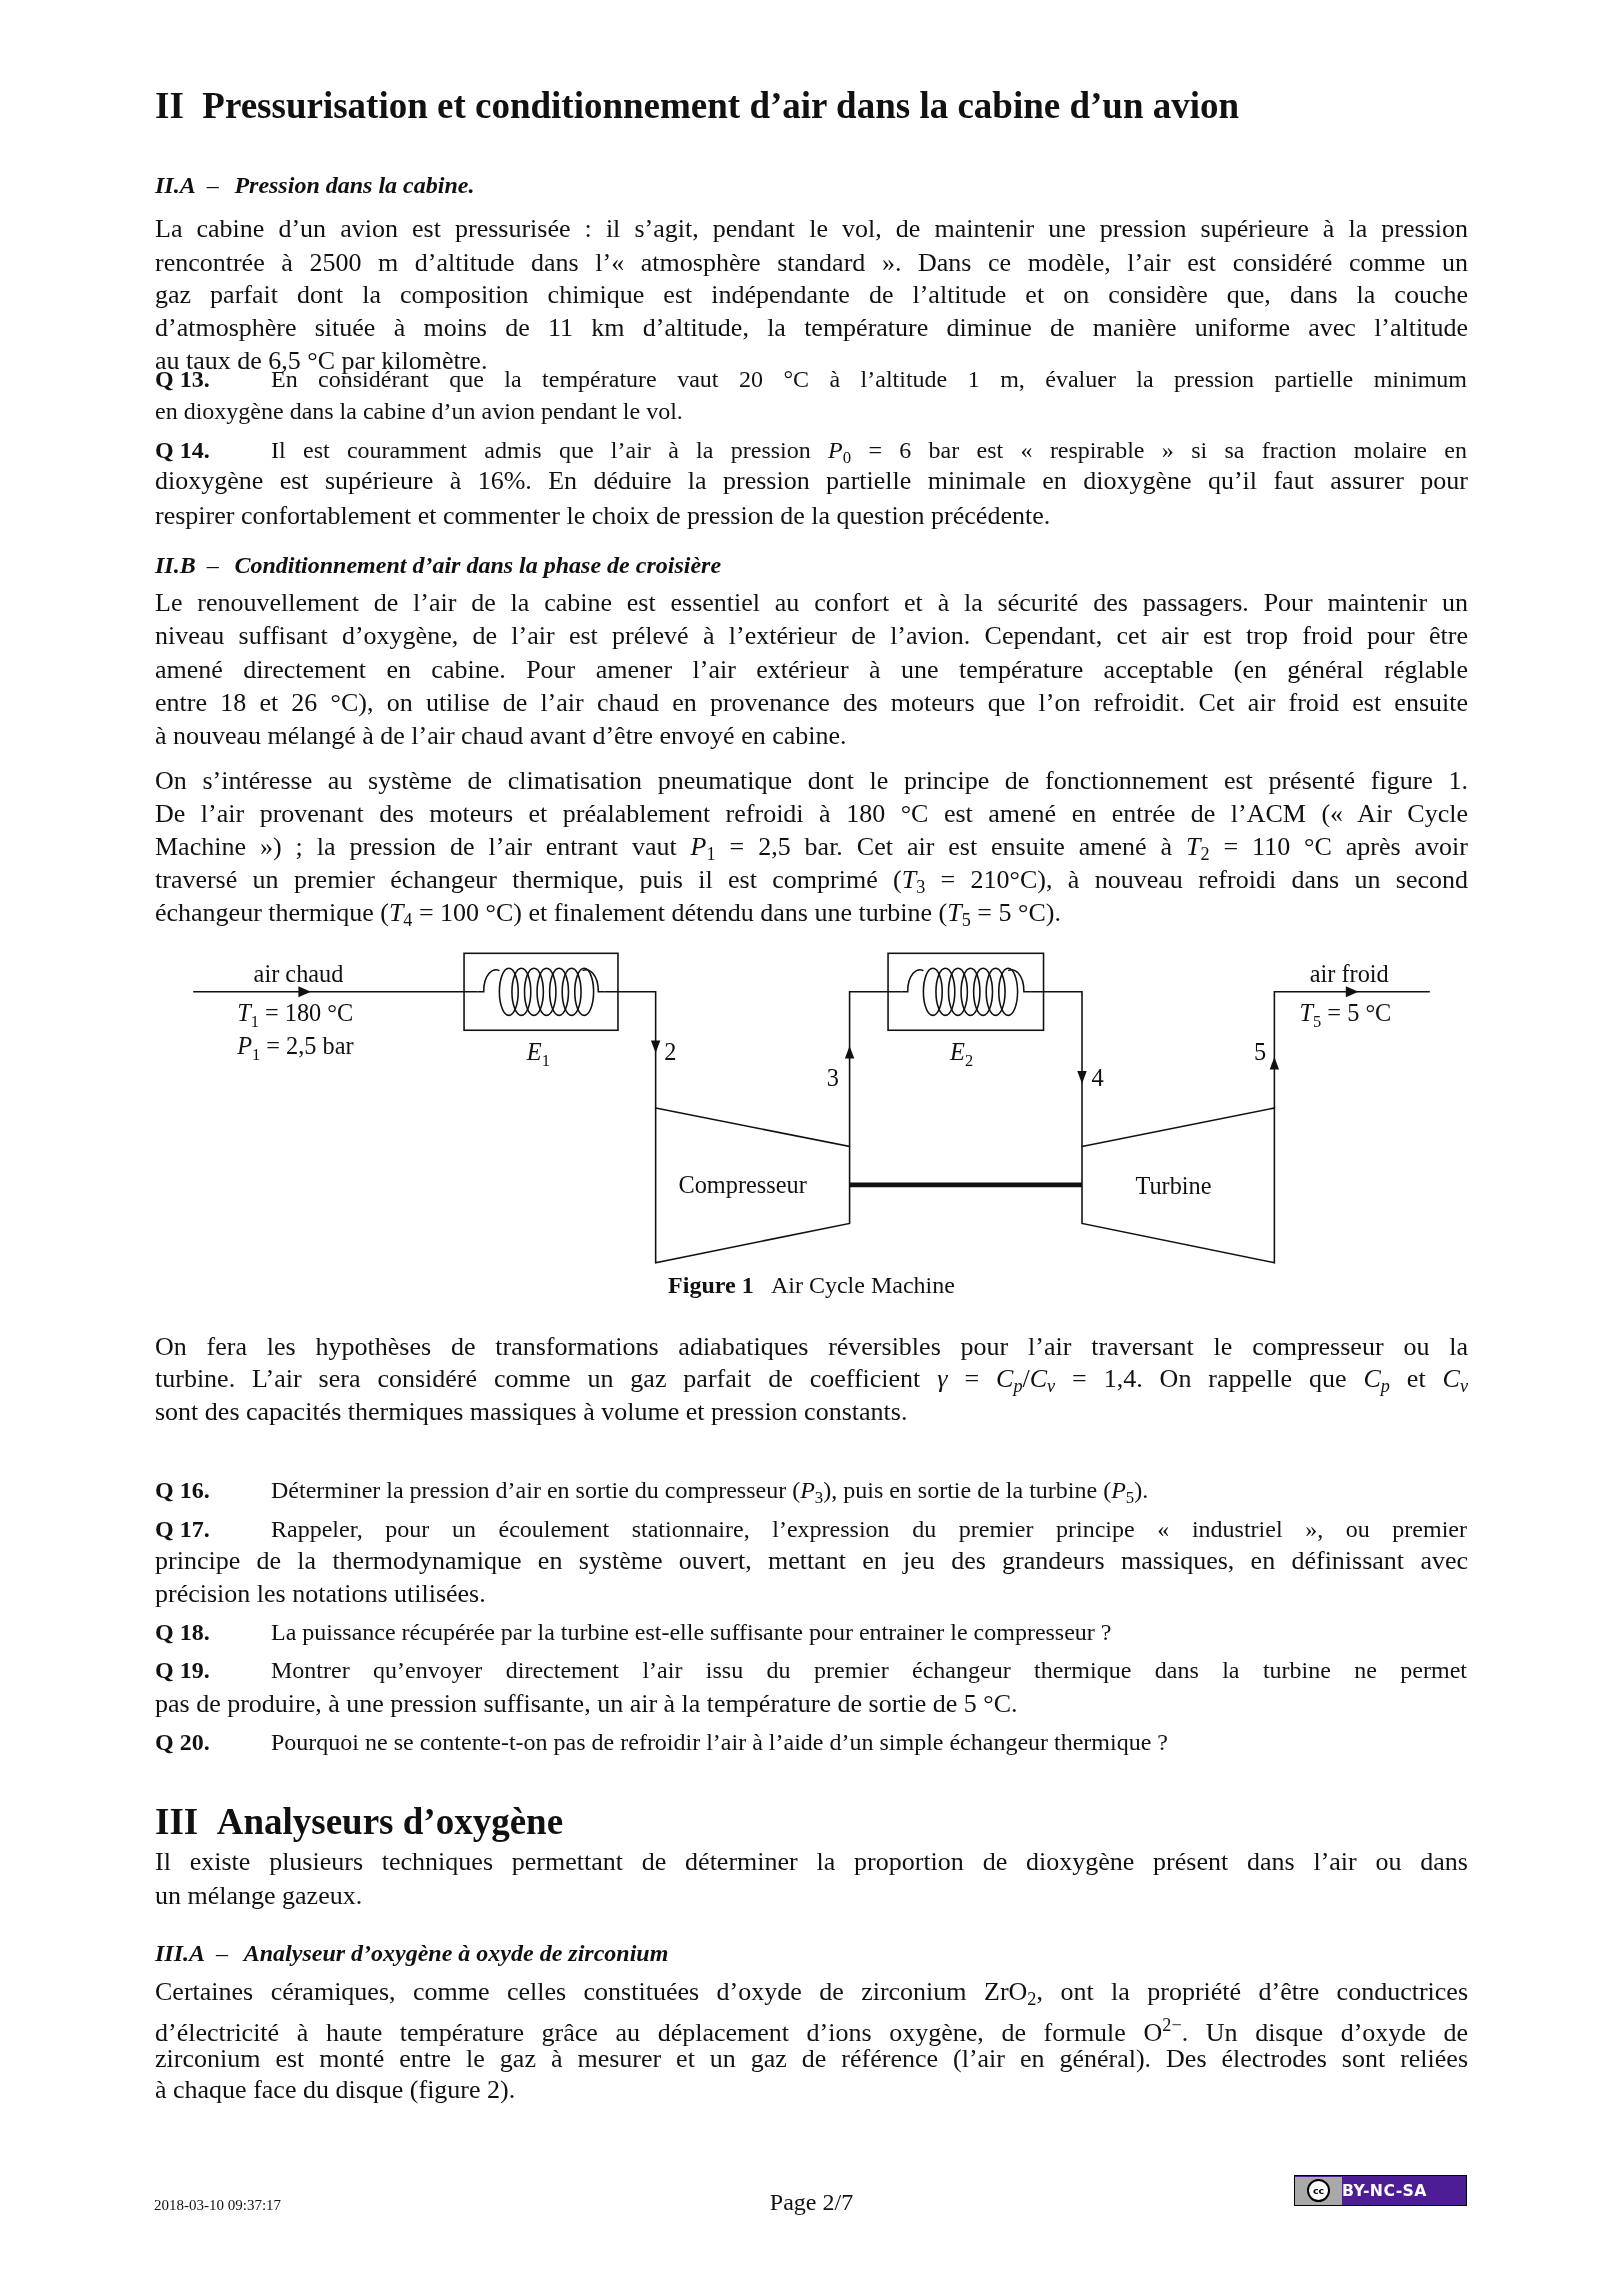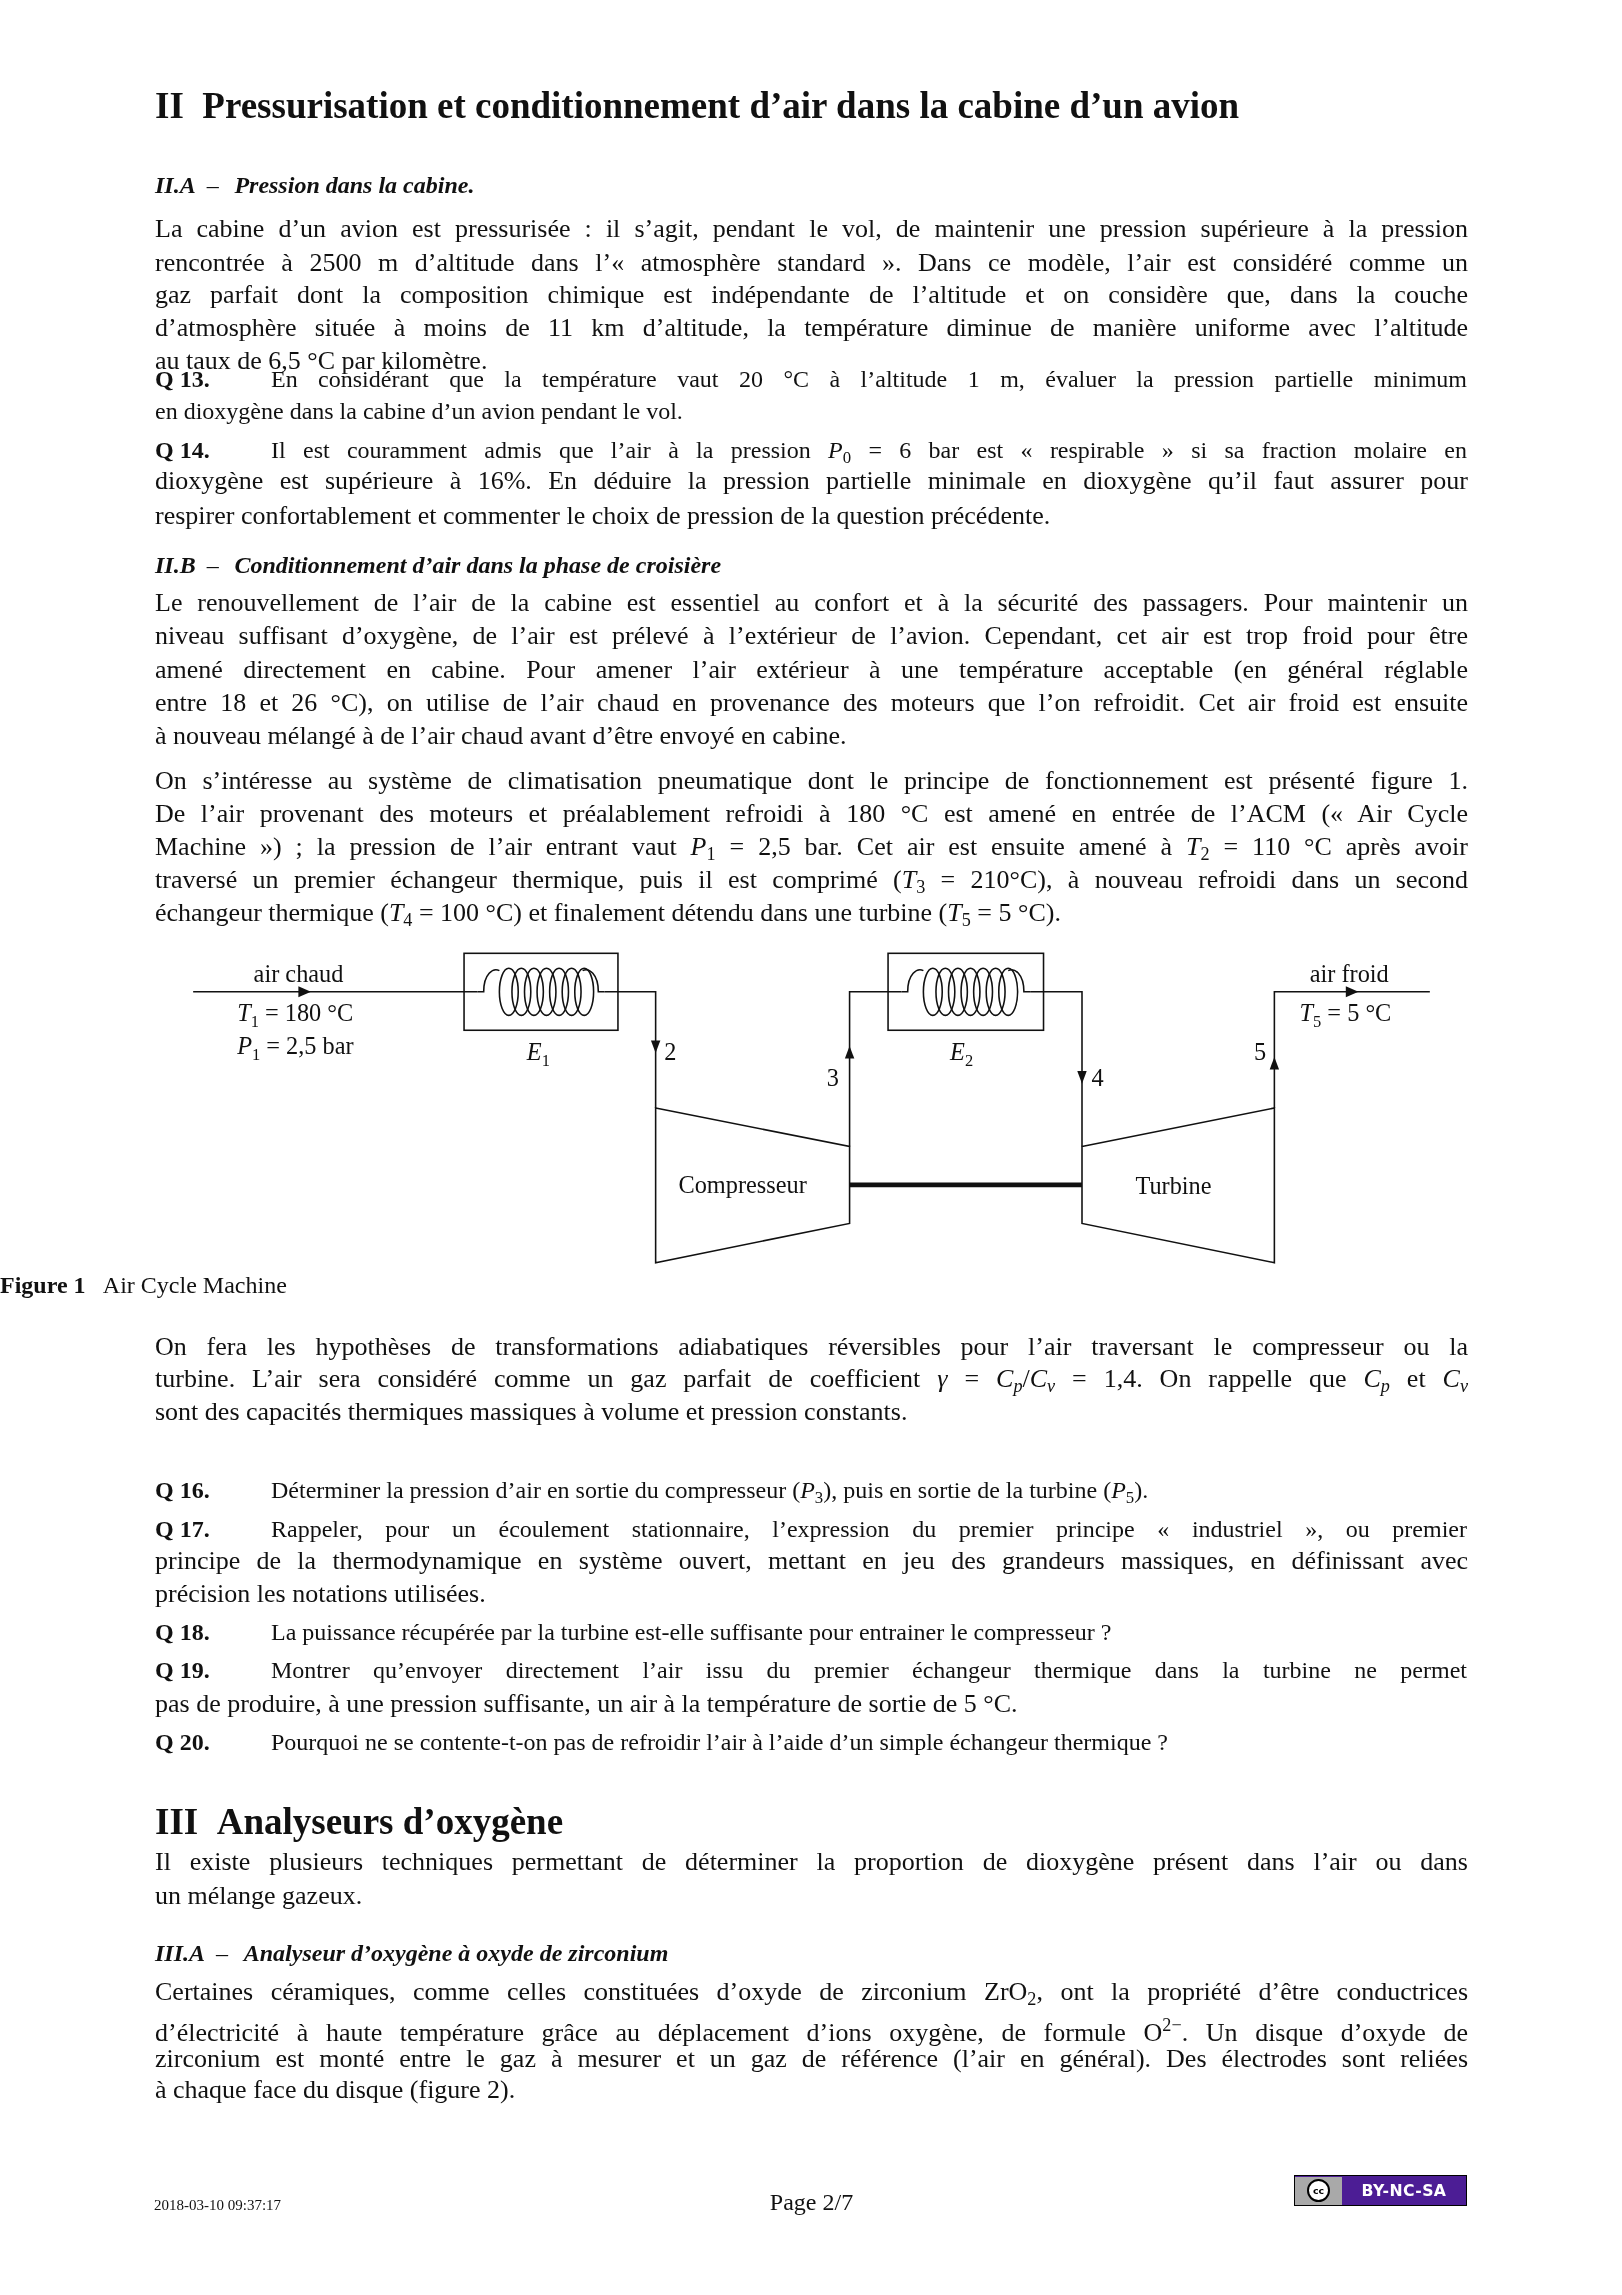--- a/index.html
+++ b/index.html
@@ -18,35 +18,35 @@
   .h2 .dash { font-weight: normal; font-style: normal; margin: 0 15.7px 0 11px; }
   .q { position: absolute; left: 155px; width: 1313px; font-family: "Liberation Serif", serif;
        font-size: 24px; line-height: 24px; white-space: nowrap; }
   .q .ql { display: inline-block; width: 116px; font-weight: bold; }
   .q .qt { display: inline-block; width: 1196px; text-align: justify; text-align-last: justify; }
   .sub { font-size: 0.7em; vertical-align: -0.3em; }
   .sup { font-size: 0.7em; vertical-align: 0.55em; }
   .it { font-style: italic; }
   .fig { position: absolute; left: 0; top: 0; }
   .fig text { font-family: "Liberation Serif", "DejaVu Serif", serif; font-size: 31px; fill: #111; }
-  .caption { position: absolute; left: 0; width: 1623px; top: 1273px; 
+  .caption { position: absolute; left: 0; width: 1623px; top: 1273px; text-align: center;
              font-family: "Liberation Serif", serif; font-size: 24px; line-height: 24px; }
   .caption b { margin-right: 17.3px; }
   .footer-ts { position: absolute; left: 154px; top: 2198px; font-family: "Liberation Serif", serif;
                font-size: 15px; line-height: 15px; }
   .footer-page { position: absolute; left: 0; width: 1623px; top: 2190px; text-align: center;
                  font-family: "Liberation Serif", serif; font-size: 24px; line-height: 24px; }
   .license { position: absolute; left: 1294px; top: 2175px; width: 173px; height: 31px;
              border: 1.6px solid #000; background: #4c1d95; box-sizing: border-box; display: flex; align-items: center; }
   .license .cc { width: 47px; height: 28px; background: #a9a9a9; display: flex; align-items: center; justify-content: center; }
   .license .cc span { display: inline-block; width: 23.6px; height: 23.6px; border-radius: 50%; background: #fff;
                       border: 2.4px solid #000; box-sizing: border-box; font-family: "DejaVu Sans", sans-serif;
                       font-weight: bold; font-size: 9.4px; line-height: 19px; text-align: center; color: #000; }
   .license .txt { flex: 1; color: #fff; font-family: "DejaVu Sans", sans-serif; font-weight: bold;
-                  font-size: 15.7px; text-align: center; letter-spacing: 0.4px; }
+                  font-size: 15.7px; text-align: left; letter-spacing: 0.4px; }
 </style>
 </head>
 <body>
 
 <div class="page">
 
   <div class="h1" style="top:87px;">
     <span>II</span>&nbsp;&nbsp;<span>Pressurisation et conditionnement d’air dans la cabine d’un avion</span>
   </div>
 

